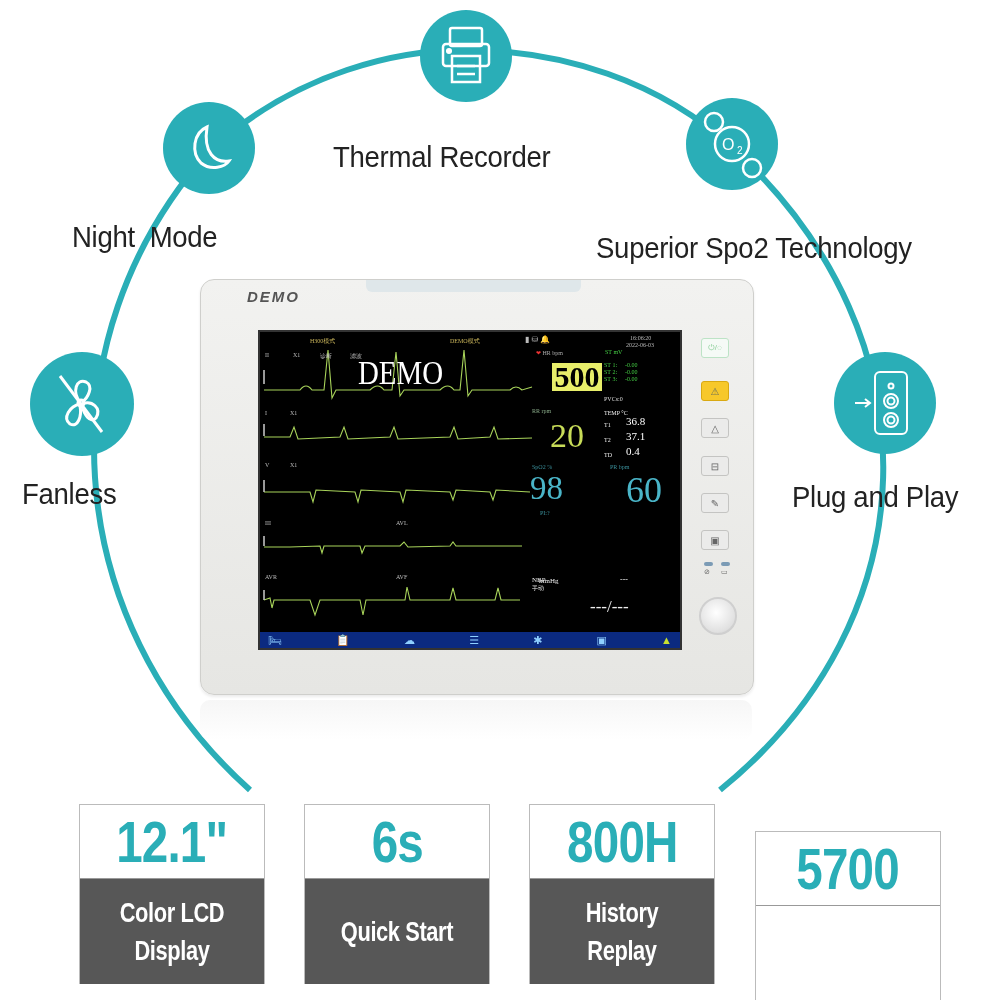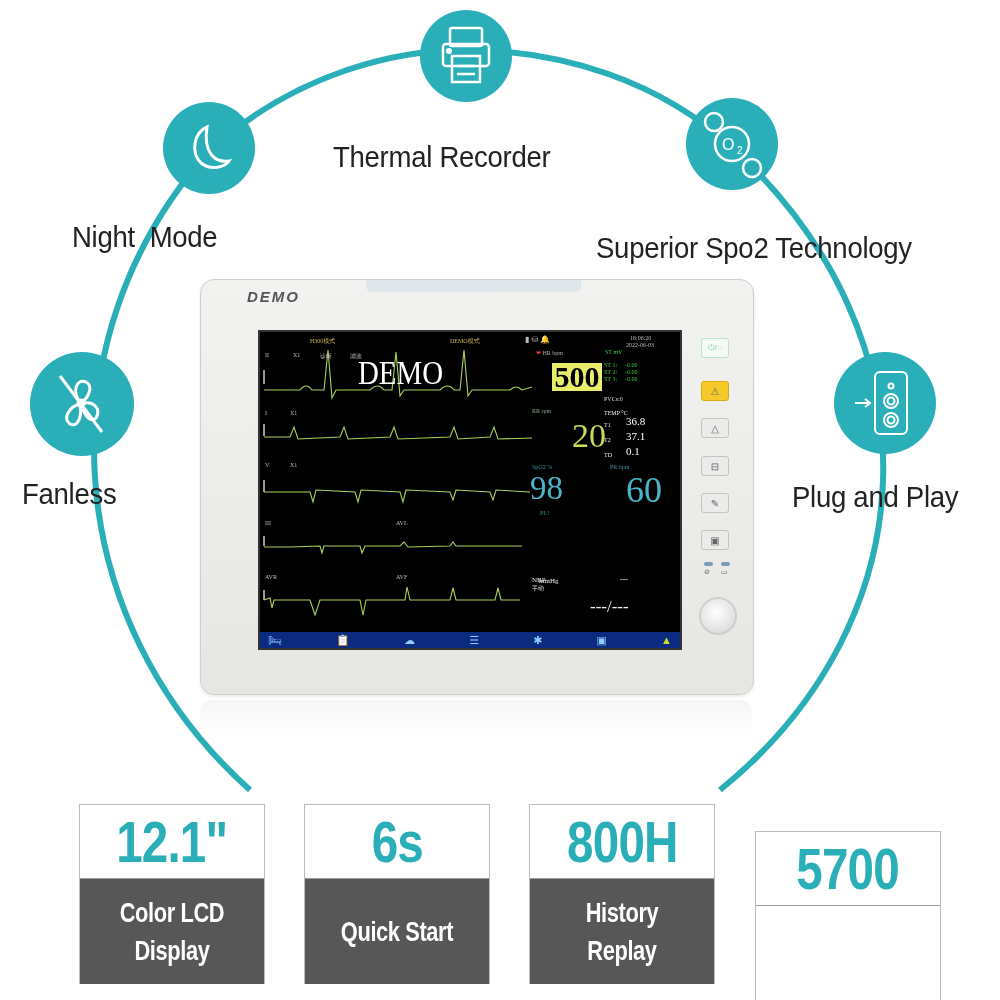--- a/index.html
+++ b/index.html
@@ -140,28 +140,28 @@
     <div class="tiny" style="left:345px;top:17px;color:#4c4;">ST mV</div>
     <div class="tiny" style="left:344px;top:30px;color:#4c4;">ST 1:</div>
     <div class="tiny" style="left:365px;top:30px;color:#4c4;">-0.00</div>
     <div class="tiny" style="left:344px;top:37px;color:#4c4;">ST 2:</div>
     <div class="tiny" style="left:365px;top:37px;color:#4c4;">-0.00</div>
     <div class="tiny" style="left:344px;top:44px;color:#4c4;">ST 3:</div>
     <div class="tiny" style="left:365px;top:44px;color:#4c4;">-0.00</div>
     <div class="tiny" style="left:344px;top:64px;color:#ddd;">PVCs:0</div>
 
     <div class="tiny" style="left:272px;top:76px;color:#8a8;">RR rpm</div>
-    <div class="big" style="left:312px;top:87px;font-size:34px;color:#c8dc58;">20</div>
+    <div class="big" style="left:290px;top:87px;font-size:34px;color:#c8dc58;">20</div>
     <div class="tiny" style="left:344px;top:78px;color:#eee;">TEMP °C</div>
     <div class="tiny" style="left:344px;top:90px;color:#eee;">T1</div>
     <div class="big" style="left:366px;top:84px;font-size:11px;color:#fff;">36.8</div>
     <div class="tiny" style="left:344px;top:105px;color:#eee;">T2</div>
     <div class="big" style="left:366px;top:99px;font-size:11px;color:#fff;">37.1</div>
     <div class="tiny" style="left:344px;top:120px;color:#eee;">TD</div>
-    <div class="big" style="left:366px;top:114px;font-size:11px;color:#fff;">0.1</div>
+    <div class="big" style="left:366px;top:114px;font-size:11px;color:#fff;">0.4</div>
 
     <div class="tiny" style="left:272px;top:132px;color:#3a8f9a;">SpO2 %</div>
     <div class="big" style="left:270px;top:140px;font-size:33px;color:#4ab5c8;">98</div>
     <div class="tiny" style="left:280px;top:178px;color:#3a8f9a;">PI:?</div>
     <div class="tiny" style="left:350px;top:132px;color:#3a8f9a;">PR bpm</div>
     <div class="big" style="left:366px;top:140px;font-size:36px;color:#4ab5c8;">60</div>
 
     <div class="tiny" style="left:272px;top:244px;color:#eee;font-size:7px;">NBP</div>
     <div class="tiny" style="left:279px;top:245px;color:#eee;font-size:7px;">mmHg</div>
     <div class="tiny" style="left:272px;top:252px;color:#eee;">手动</div>

